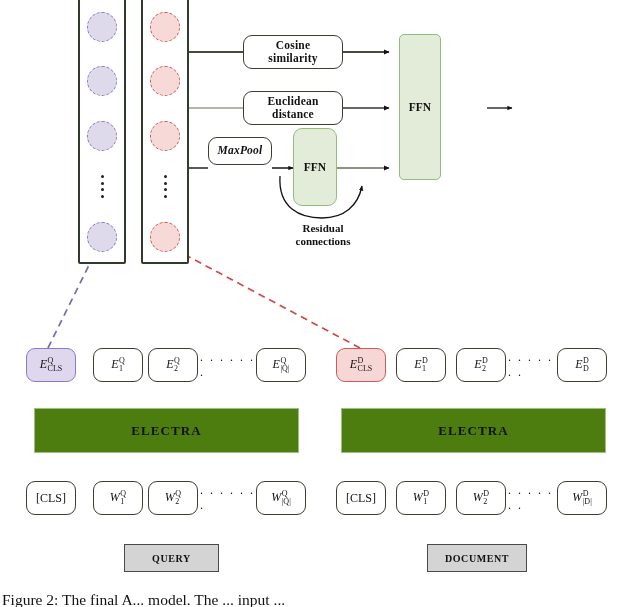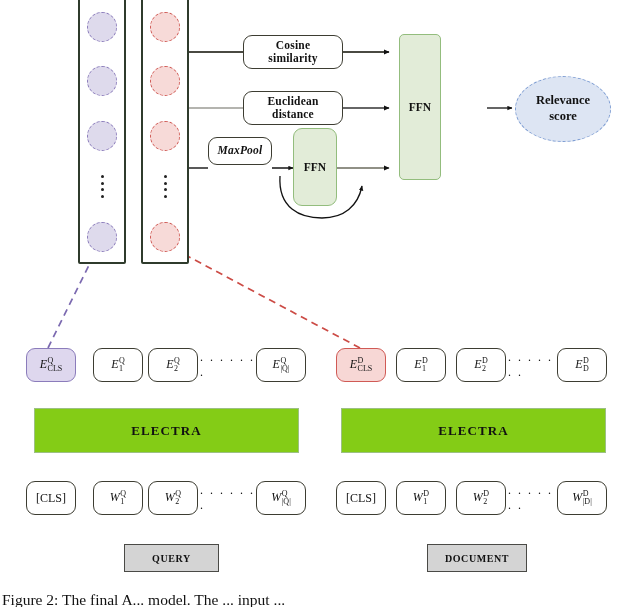--- a/index.html
+++ b/index.html
@@ -43,21 +43,21 @@
   .tok.q-cls{background:#ded7ee;border-color:#8b7cbb;}
   .tok.d-cls{background:#f7d7d5;border-color:#d05a55;}
   .tok i{font-style:italic;}
   .stack{display:inline-block;font-size:8px;line-height:1.02;text-align:left;
          vertical-align:middle;margin-left:.5px;}
   .stack span{display:block;}
   .ellips{position:absolute;font-size:12px;letter-spacing:2px;color:#111;z-index:4;
           display:flex;align-items:center;justify-content:center;}
 
   
-  .electra{position:absolute;box-sizing:border-box;background:#84cc16;
+  .electra{position:absolute;box-sizing:border-box;background:#4d7c0f;
            border:1.4px solid #9cc084;display:flex;align-items:center;
            justify-content:center;font-weight:bold;font-size:13px;
            letter-spacing:1.1px;z-index:4;}
 
   
   .plate{position:absolute;box-sizing:border-box;background:#d4d4d4;
          border:1.4px solid #4a4a46;display:flex;align-items:center;
          justify-content:center;font-weight:bold;font-size:10px;
          letter-spacing:.6px;z-index:4;}
 
@@ -160,25 +160,25 @@
   </div>
 
   <div class="ffnbox" style="left:293px;top:128px;width:44px;height:78px;">
     <span>FFN</span>
   </div>
 
   <div class="ffnbox ffn-tall" style="left:399px;top:34px;width:42px;height:146px;">
     <span>FFN</span>
   </div>
 
-
-  <div class="oval" style="left:515px;top:76px;width:96px;height:66px;">
-    <span>Relevance</span>
-    <span>score</span>
-  </div>
+  <div class="caption-lbl" style="left:258px;top:222px;width:130px;">
+    <span>Residual</span><br>
+    <span>connections</span>
+  </div>
+
 
   <div class="tok q-cls" style="left:26px;top:348px;width:50px;height:34px;">
     <span><i>E</i><span class="stack"><span>Q</span><span>CLS</span></span></span>
   </div>
   <div class="tok" style="left:93px;top:348px;width:50px;height:34px;">
     <span><i>E</i><span class="stack"><span>Q</span><span>1</span></span></span>
   </div>
   <div class="tok" style="left:148px;top:348px;width:50px;height:34px;">
     <span><i>E</i><span class="stack"><span>Q</span><span>2</span></span></span>
   </div>

